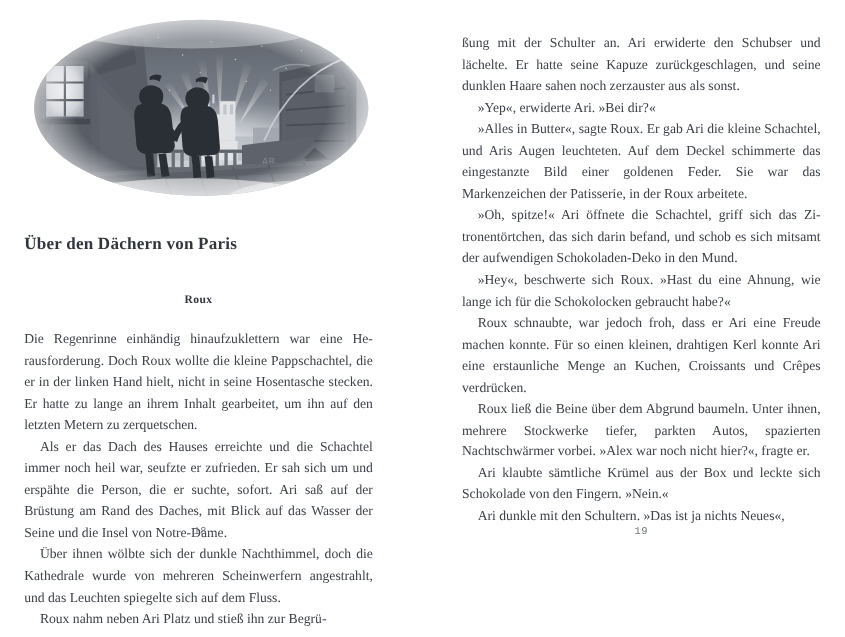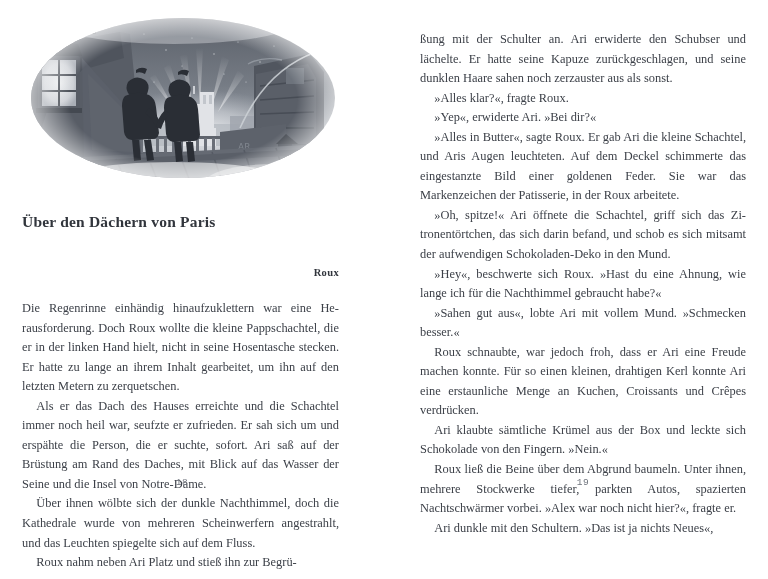--- a/index.html
+++ b/index.html
@@ -53,21 +53,21 @@
   .chapter-title {
     margin: 26px 0 0 0;
     font-size: 15.5px;
     font-weight: bold;
     letter-spacing: .2px;
     color: #31353c;
     font-family: "Liberation Serif", "DejaVu Serif", serif;
   }
   .scene-name {
     margin: 36px 0 0 0;
-    text-align: right;
+    text-align: center;
     font-size: 10.5px;
     font-weight: bold;
     letter-spacing: .35px;
     color: #31353c;
   }
 
   
   .body-text {
     margin-top: 21px;
     font-size: 12.4px;
@@ -307,28 +307,26 @@
       <p>Roux nahm neben Ari Platz und stieß ihn zur Begrü-</p>
     </div>
 
     <div class="folio">18</div>
   </div>
 
   <div class="page page-right">
 
     <div class="body-text">
       <p class="noindent">ßung mit der Schulter an. Ari erwiderte den Schubser und lächelte. Er hatte seine Kapuze zurückgeschlagen, und seine dunklen Haare sahen noch zerzauster aus als sonst.</p>
-      <p>»Alles klar?«, fragte Roux.</p>
       <p>»Yep«, erwiderte Ari. »Bei dir?«</p>
       <p>»Alles in Butter«, sagte Roux. Er gab Ari die kleine Schachtel, und Aris Augen leuchteten. Auf dem Deckel schimmerte das eingestanzte Bild einer goldenen Feder. Sie war das Markenzeichen der Patisserie, in der Roux arbei­tete.</p>
       <p>»Oh, spitze!« Ari öffnete die Schachtel, griff sich das Zi­tronentörtchen, das sich darin befand, und schob es sich mitsamt der aufwendigen Schokoladen-Deko in den Mund.</p>
-      <p>»Hey«, beschwerte sich Roux. »Hast du eine Ahnung, wie lange ich für die Nachthimmel gebraucht habe?«</p>
-      <p>»Sahen gut aus«, lobte Ari mit vollem Mund. »Schme­cken besser.«</p>
+      <p>»Hey«, beschwerte sich Roux. »Hast du eine Ahnung, wie lange ich für die Schokolocken gebraucht habe?«</p>
       <p>Roux schnaubte, war jedoch froh, dass er Ari eine Freude machen konnte. Für so einen kleinen, drahtigen Kerl konnte Ari eine erstaunliche Menge an Kuchen, Croissants und Crêpes verdrücken.</p>
+      <p>Roux ließ die Beine über dem Abgrund baumeln. Unter ihnen, mehrere Stockwerke tiefer, parkten Autos, spazier­ten Nachtschwärmer vorbei. »Alex war noch nicht hier?«, fragte er.</p>
       <p>Ari klaubte sämtliche Krümel aus der Box und leckte sich Schokolade von den Fingern. »Nein.«</p>
-      <p>Roux ließ die Beine über dem Abgrund baumeln. Unter ihnen, mehrere Stockwerke tiefer, parkten Autos, spazier­ten Nachtschwärmer vorbei. »Alex war noch nicht hier?«, fragte er.</p>
       <p>Ari dunkle mit den Schultern. »Das ist ja nichts Neues«,</p>
     </div>
 
     <div class="folio">19</div>
   </div>
 
 </div>
 
 </body></html>

